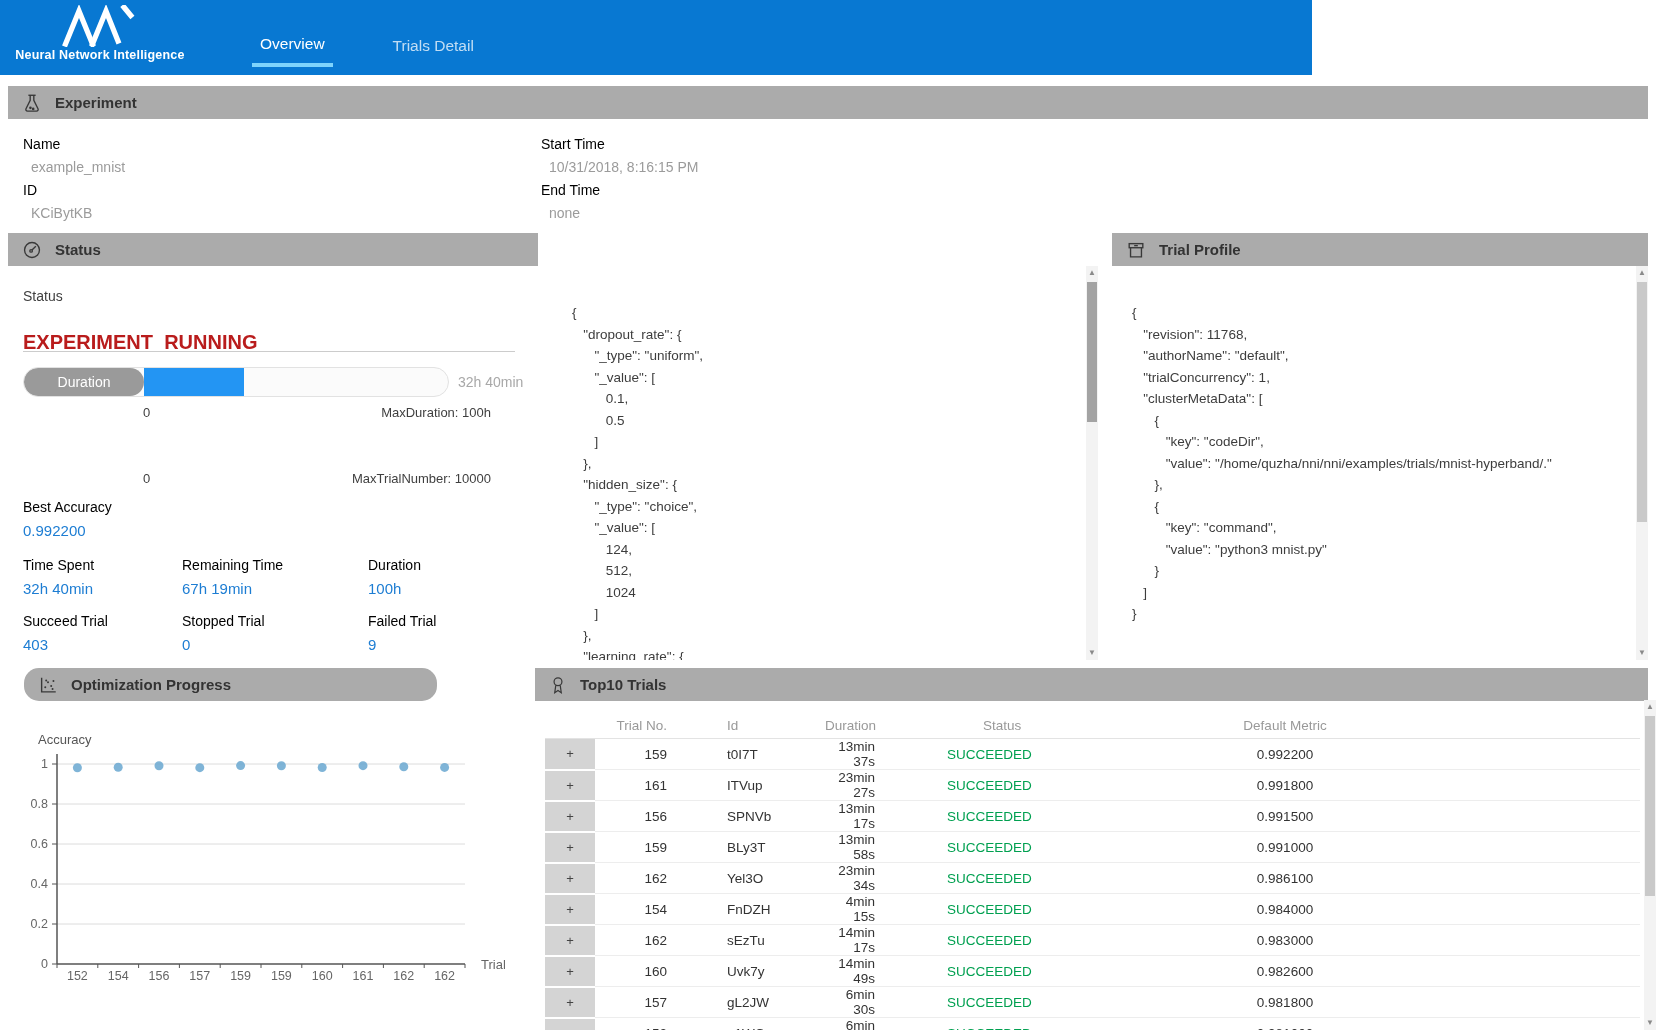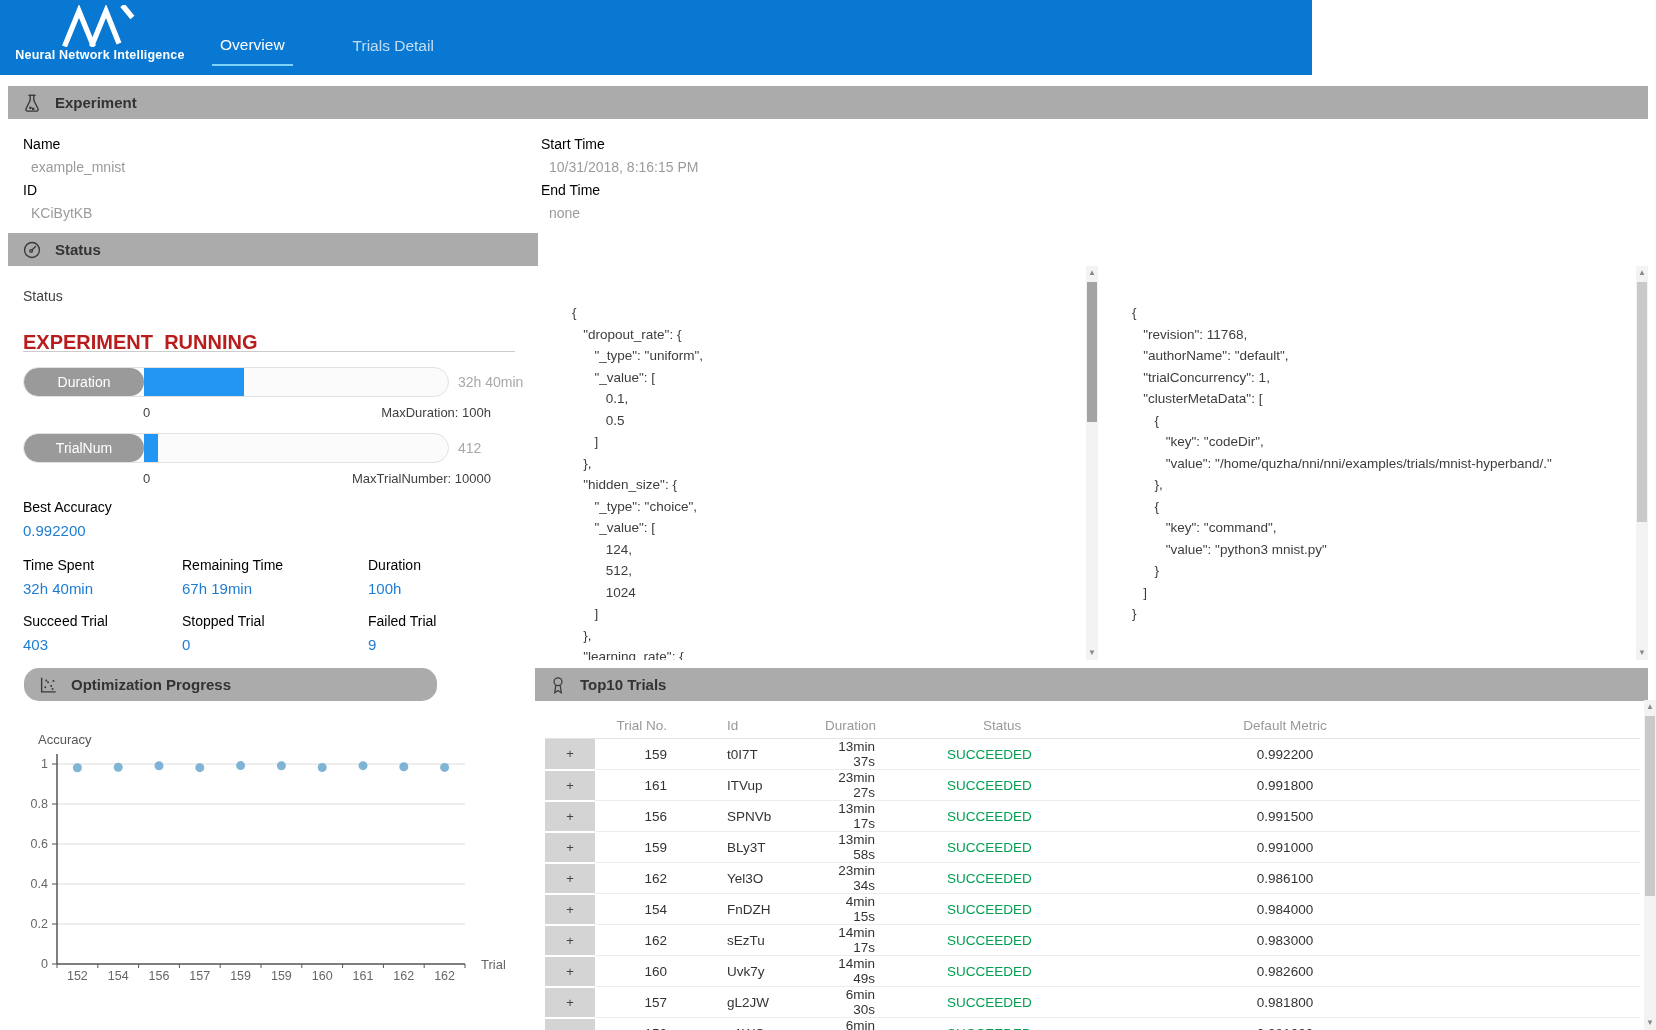--- a/index.html
+++ b/index.html
@@ -7,21 +7,21 @@
        font-family:"Liberation Sans","DejaVu Sans",sans-serif;color:#333;}
   .abs{position:absolute;}
 
   
   .navbar{left:0;top:0;width:1312px;height:75px;background:#0878d2;}
   .brand{left:10px;top:5px;width:180px;text-align:center;cursor:pointer;}
   .brand svg{display:block;margin:0 auto;}
   .brand-text{color:#fff;font-size:12.5px;font-weight:bold;margin-top:1px;letter-spacing:.2px;}
   .tabs{left:212px;top:0;height:75px;display:flex;align-items:center;gap:52px;}
   .tab{font-size:15.5px;color:rgba(255,255,255,.75);padding:26px 8px 10px 8px;cursor:pointer;text-decoration:none;}
-  .tab.active{color:#fff;border-bottom:2px solid #7dd3fc;}
+  .tab.active{color:#fff;border-bottom:4px solid #7dd3fc;margin-left:40px;}
 
   
   .sec-head{height:33px;background:#ababab;display:flex;align-items:center;gap:13px;
             padding-left:14px;font-size:15px;font-weight:bold;color:#333;box-sizing:border-box;}
   .sec-head svg{flex:0 0 auto;}
 
   
   .exp-head{left:8px;top:86px;width:1640px;}
   .exp-body{left:8px;top:119px;width:1640px;height:114px;}
   .exp-col{position:absolute;top:14px;}
@@ -148,27 +148,20 @@
       <span class="bar-label">Duration</span>
       <div class="bar-fill" style="width: 100.062px;"></div>
     </div>
     <span class="bar-value">32h 40min</span>
   </div>
   <div class="bar-sub" style="top:172px;">
     <span>0</span>
     <span>MaxDuration: 100h</span>
   </div>
 
-  <div class="bar-row" style="top:200px;">
-    <div class="bar-track">
-      <span class="bar-label">TrialNum</span>
-      <div class="bar-fill" style="width: 14.076px;"></div>
-    </div>
-    <span class="bar-value">412</span>
-  </div>
   <div class="bar-sub" style="top:238px;">
     <span>0</span>
     <span>MaxTrialNumber: 10000</span>
   </div>
 
   <div class="stat-col" style="position:absolute;left:15px;top:262px;">
     <div class="f-label">Best Accuracy</div>
     <div class="stat-val">0.992200</div>
   </div>
 
@@ -221,20 +214,30 @@
    },
    "learning_rate": {</pre>
   <div class="vscroll" style="right:0;top:33px;bottom:0;">
     <div class="vs-up">▲</div>
     <div class="vs-thumb" style="top:16px;height:140px;background:#a3a3a3;"></div>
     <div class="vs-down">▼</div>
   </div>
 </div>
 
 <div class="panel p-profile">
+  <div class="sec-head">
+    <svg width="20" height="20" viewBox="0 0 22 22">
+      <g stroke="#383838" stroke-width="1.5" fill="none">
+        <rect x="3.5" y="4" width="15" height="4.5"></rect>
+        <path d="M5 8.5 V18.5 H17 V8.5"></path>
+        <path d="M9 6.2 h4"></path>
+      </g>
+    </svg>
+    <span>Trial Profile</span>
+  </div>
   <pre class="json-pre">{
    "revision": 11768,
    "authorName": "default",
    "trialConcurrency": 1,
    "clusterMetaData": [
       {
          "key": "codeDir",
          "value": "/home/quzha/nni/nni/examples/trials/mnist-hyperband/."
       },
       {

